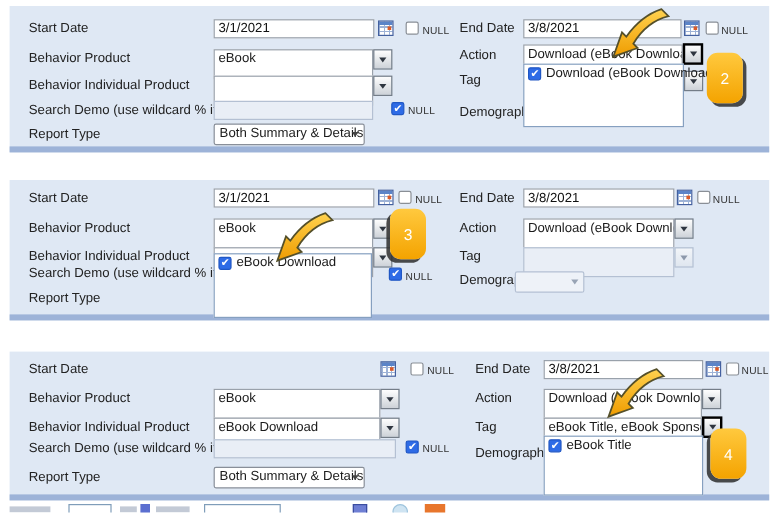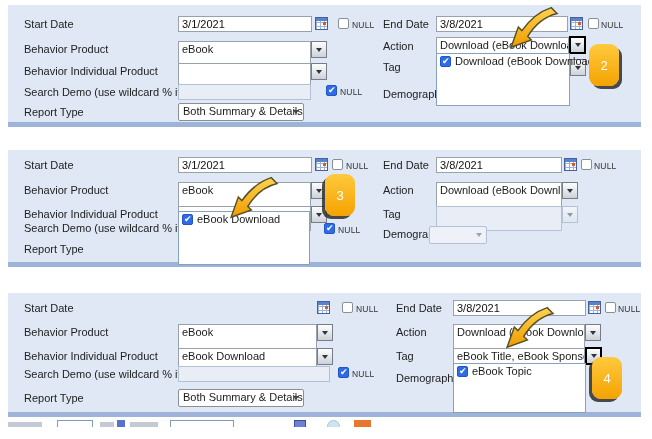--- a/index.html
+++ b/index.html
@@ -189,21 +189,21 @@
 
   <div class="lbl" style="left:388px;top:57px">Tag</div>
   <div class="selv" style="left:445px;top:55px;width:132px">eBook Title, eBook Sponsor, eBook</div>
   <div class="ddb on" style="left:577px;top:54px"></div>
 
   <div class="lbl" style="left:388px;top:79px">Demographic</div>
 
   <div class="list" style="left:445px;top:70px;width:133px;height:50px">
     <div class="li">
       <span class="cbi"></span>
-      <span>eBook Topic</span>
+      <span>eBook Title</span>
     </div>
   </div>
 </div>
 
 <div class="badge sr" style="left:589px;top:44px">2</div>
 <div class="badge sl" style="left:325px;top:174px">3</div>
 <div class="badge sl" style="left:592px;top:357px">4</div>
 
 <svg class="arr" style="left:506px;top:6px" width="56" height="44" viewBox="0 0 60 48">
       <use href="#ap" fill="url(#ag)" stroke="#55502a" stroke-width="1.6"></use>

